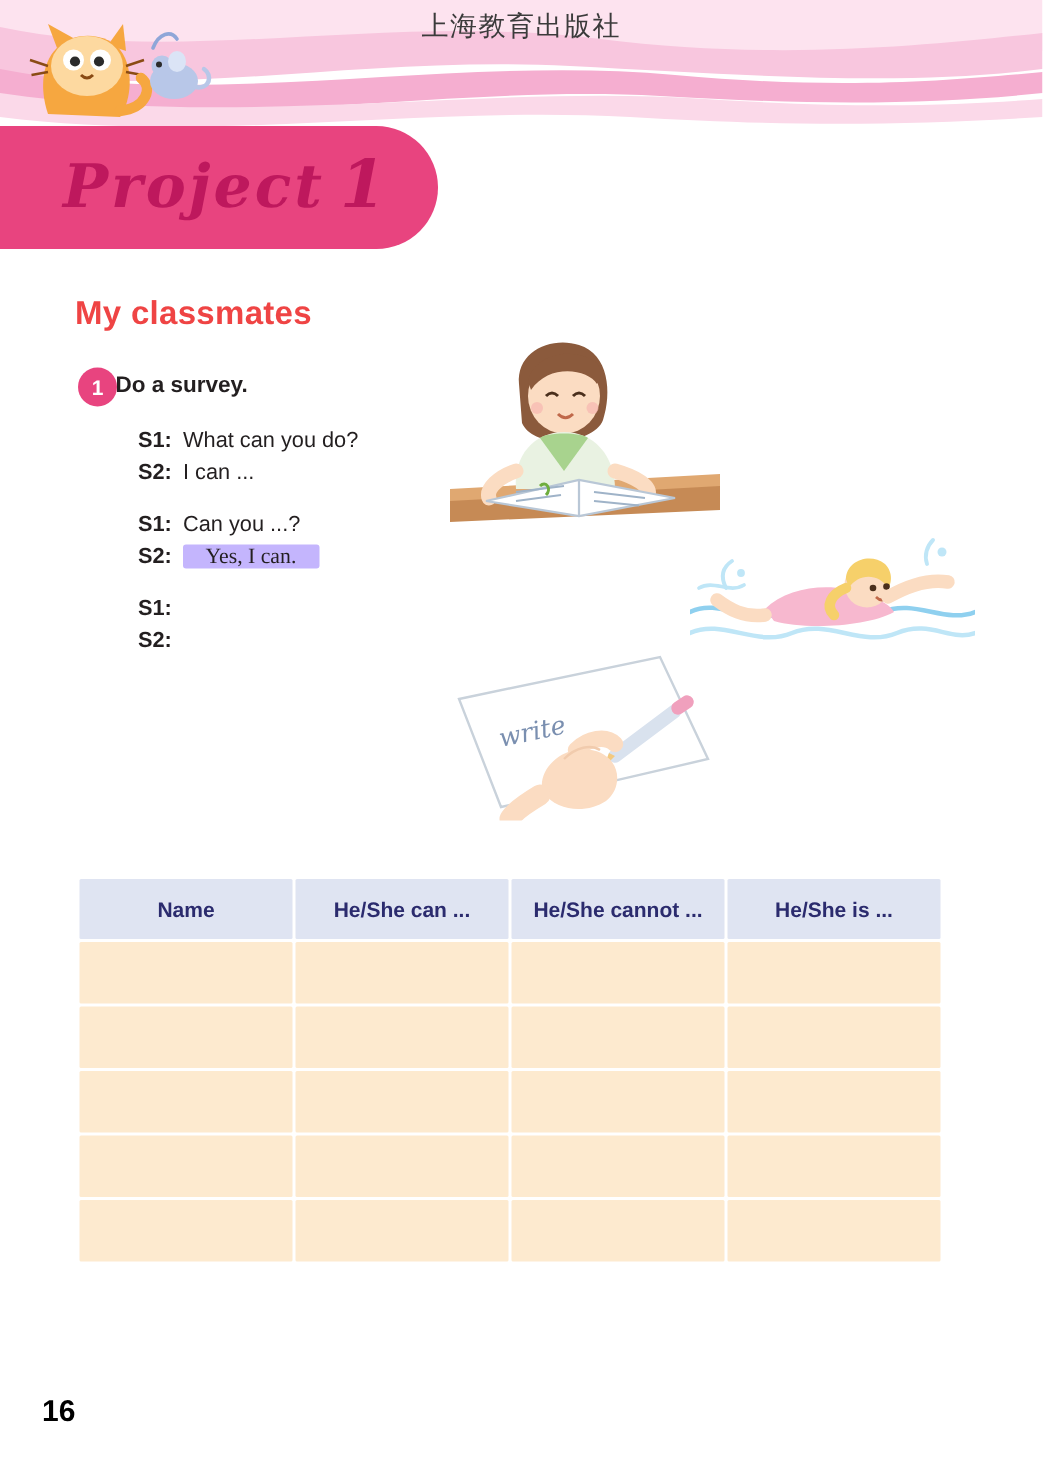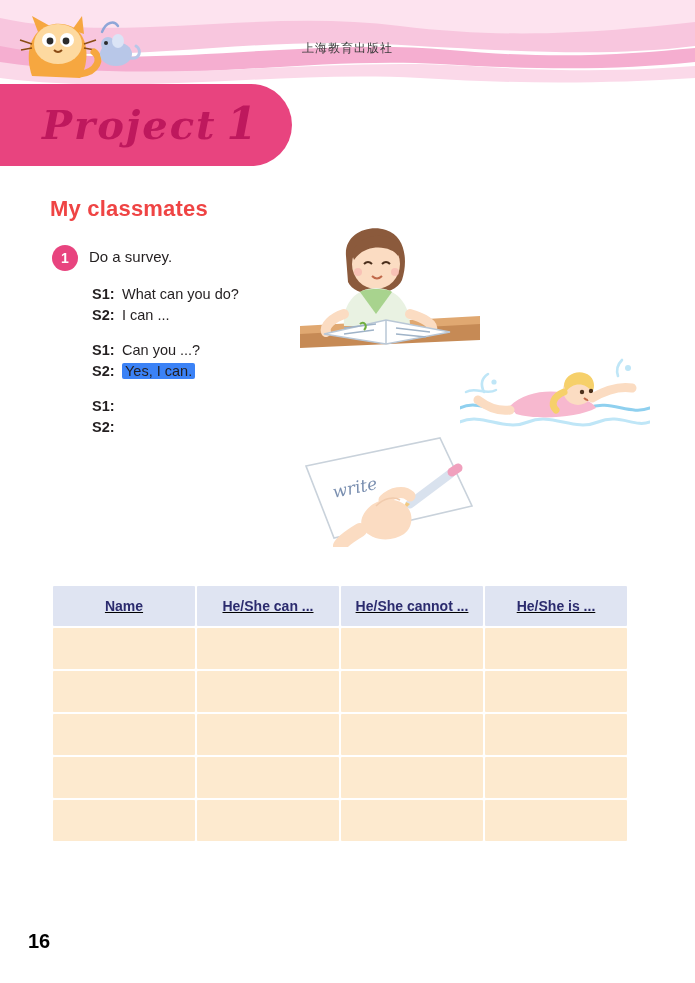--- a/index.html
+++ b/index.html
@@ -25,24 +25,23 @@
   }
   .banner svg { display: block; }
 
   .publisher {
     position: absolute;
     top: 5px;
     left: 0;
     width: 695px;
     text-align: center;
     font-family: "DejaVu Sans", sans-serif;
-    font-size: 12px;
+    font-size: 18px;
     color: #3b3b3b;
     letter-spacing: 1px;
-    margin-top: 35px;
   }
 
   
   .mascot {
     position: absolute;
     top: 14px;
     left: 18px;
     width: 130px;
     height: 70px;
   }
@@ -98,23 +97,24 @@
     background: #e8447f;
     color: #ffffff;
     font-size: 14px;
     font-weight: bold;
     text-align: center;
     line-height: 26px;
   }
   .instruction {
     position: absolute;
     top: 248px;
-    left: 89px;
+    left: 77px;
     font-size: 15px;
     color: #231f20;
+    font-weight: bold;
   }
 
   
   .dialogue {
     position: absolute;
     top: 284px;
     left: 92px;
     width: 230px;
     font-size: 14.5px;
     color: #231f20;
@@ -127,42 +127,42 @@
     white-space: nowrap;
   }
   .dl-spk {
     width: 30px;
     flex: 0 0 30px;
     font-weight: bold;
     color: #231f20;
   }
   .dl-txt { flex: 1 1 auto; }
   .hl {
-    background: #3b82f6;
-    padding: 0 3px;
+    background: #c4b5fd;
+    padding: 0 15px;
     border-radius: 2px;
+    font-family: Liberation Serif, serif;
   }
   .dl-cont { padding-left: 30px; line-height: 21px; white-space: nowrap; }
 
   
   .illus { position: absolute; }
   .illus-reading { top: 222px; left: 300px; width: 180px; height: 130px; }
   .illus-swim    { top: 352px; left: 460px; width: 190px; height: 90px; }
   .illus-write   { top: 432px; left: 300px; width: 180px; height: 115px; }
 
   
   .survey-table {
     position: absolute;
     top: 584px;
     left: 51px;
     width: 578px;
     border-collapse: separate;
     border-spacing: 2px;
     table-layout: fixed;
-    text-decoration: underline;
   }
   .survey-table th {
     background: #dfe4f2;
     color: #2b2b6e;
     font-size: 14px;
     font-weight: bold;
     height: 38px;
     text-align: center;
     border-radius: 1px;
   }

